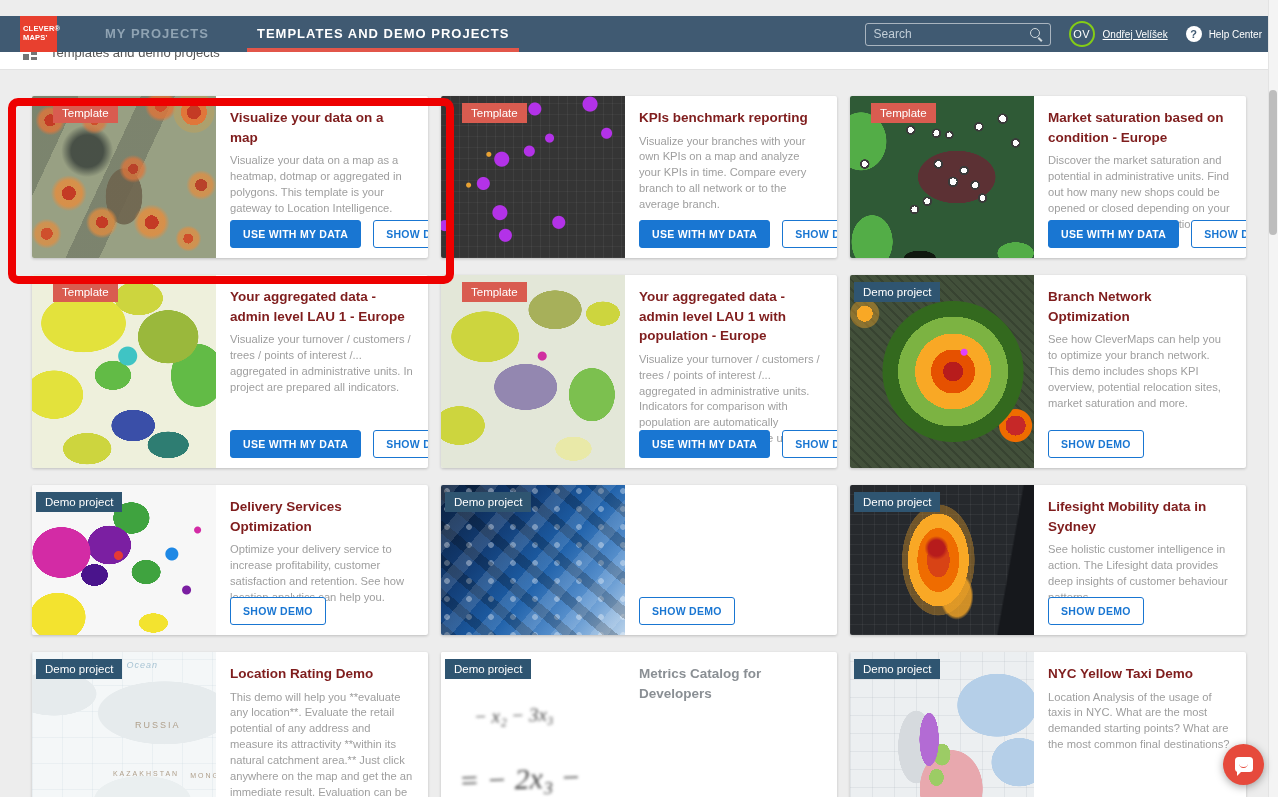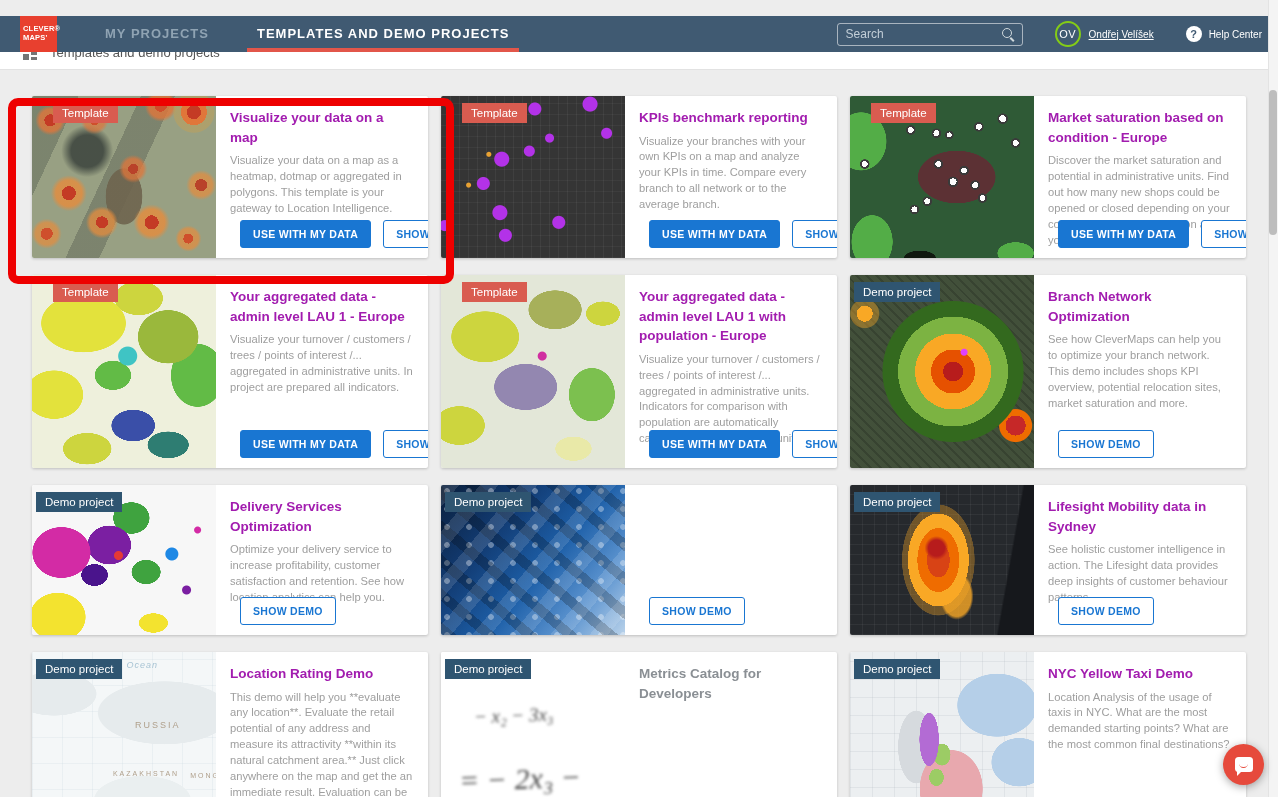--- a/index.html
+++ b/index.html
@@ -10,21 +10,21 @@
   .navbar { position:absolute; top:0; left:0; width:100%; height:36px; background:#405a72;
             display:flex; align-items:center; z-index:20;margin-top:16px; }
   .logo { width:37px; height:36px; background:#e8402f; margin-left:20px; display:flex;
           flex-direction:column; justify-content:center; padding-left:3px; flex:none; }
   .logo span { color:#fff; font-size:7.5px; font-weight:bold; line-height:1.15; letter-spacing:.2px; }
   .tabs { display:flex; margin-left:38px; height:36px; }
   .tab { height:36px; line-height:36px; padding:0 10px; font-size:13px; font-weight:bold;
          letter-spacing:1px; color:#8fa3b3; position:relative; cursor:pointer; white-space:nowrap; }
   .tab.active { color:#ffffff; margin-left:28px; }
   .tab.active::after { content:""; position:absolute; left:0; right:0; bottom:0; height:4px; background:#e2564a; }
-  .nav-right { margin-left:auto; display:flex; align-items:center; gap:32px; margin-right:16px; }
+  .nav-right { margin-left:auto; display:flex; align-items:center; gap:18px; margin-right:16px; }
   .search-box { width:186px; height:23px; border:1px solid rgba(255,255,255,.55); border-radius:3px;
                 display:flex; align-items:center; padding:0 6px 0 8px; }
   .search-box input { flex:1; background:transparent; border:none; outline:none; color:#eaf1f5;
                       font-size:12px; font-family:"Liberation Sans",sans-serif; }
   .search-box input::placeholder { color:#c3cfd8; }
   .search-icon { width:15px; height:15px; position:relative; flex:none; }
   .search-icon::before { content:""; position:absolute; left:1px; top:1px; width:8px; height:8px;
                          border:1.5px solid #cfd8dc; border-radius:50%; }
   .search-icon::after { content:""; position:absolute; left:10.5px; top:10.5px; width:4.5px; height:1.6px;
                         background:#cfd8dc; transform:rotate(45deg); transform-origin:0 0; }
@@ -55,24 +55,24 @@
           display:flex; overflow:hidden; position:relative; cursor:pointer; }
   .row-1 .card { height:162px; }
   .row-2 .card { height:193px; }
   .row-3 .card { height:150px; }
   .row-4 .card { height:190px; }
   .card-image { width:184px; flex:none; position:relative; overflow:hidden; }
   .badge { position:absolute; top:7px; left:4px; color:#fff; font-size:11.5px; padding:4px 9px; z-index:3; }
   .badge-template { background:#d95c50;margin-left:17px; }
   .badge-demo { background:#2f5571; }
   .card-body { flex:1; padding:12px 14px; position:relative; }
-  .card-title { font-size:13.5px; font-weight:bold; color:#a21caf; line-height:1.45; margin-bottom:6px; }
+  .card-title { font-size:13.5px; font-weight:bold; color:#7f1d1d; line-height:1.45; margin-bottom:6px; }
   .card-title.muted { color:#8a8f94; }
   .card-desc { font-size:11.2px; color:#9e9e9e; line-height:1.42; }
-  .card-actions { position:absolute; left:24px; bottom:10px; display:flex; gap:12px; }
+  .card-actions { position:absolute; left:14px; bottom:10px; display:flex; gap:12px; }
   .btn { font-family:"Liberation Sans",sans-serif; font-size:10.5px; font-weight:bold;
          letter-spacing:.3px; border-radius:3px; padding:7px 12px; cursor:pointer; white-space:nowrap; }
   .btn-primary { background:#1976d2; color:#fff; border:1.5px solid #1976d2; }
   .btn-outline { background:#fff; color:#1976d2; border:1.5px solid #1976d2; }
 
   
   .img-1 { background-color:#98a083; background-image:
     radial-gradient(circle at 88% 10%, #c43b25 0 7px, #e0763a 7px 13px, rgba(190,160,90,.55) 13px 20px, transparent 21px),
     radial-gradient(circle at 70% 6%, #cf4f2c 0 6px, rgba(224,118,58,.8) 6px 12px, transparent 16px),
     radial-gradient(circle at 10% 15%, #c43b25 0 6px, rgba(224,118,58,.8) 6px 11px, transparent 15px),

